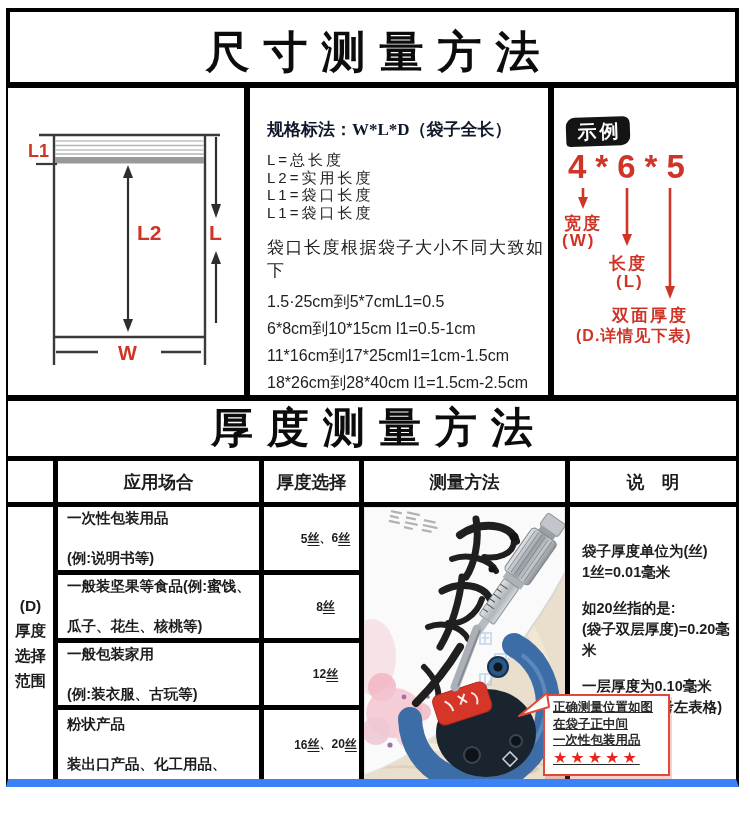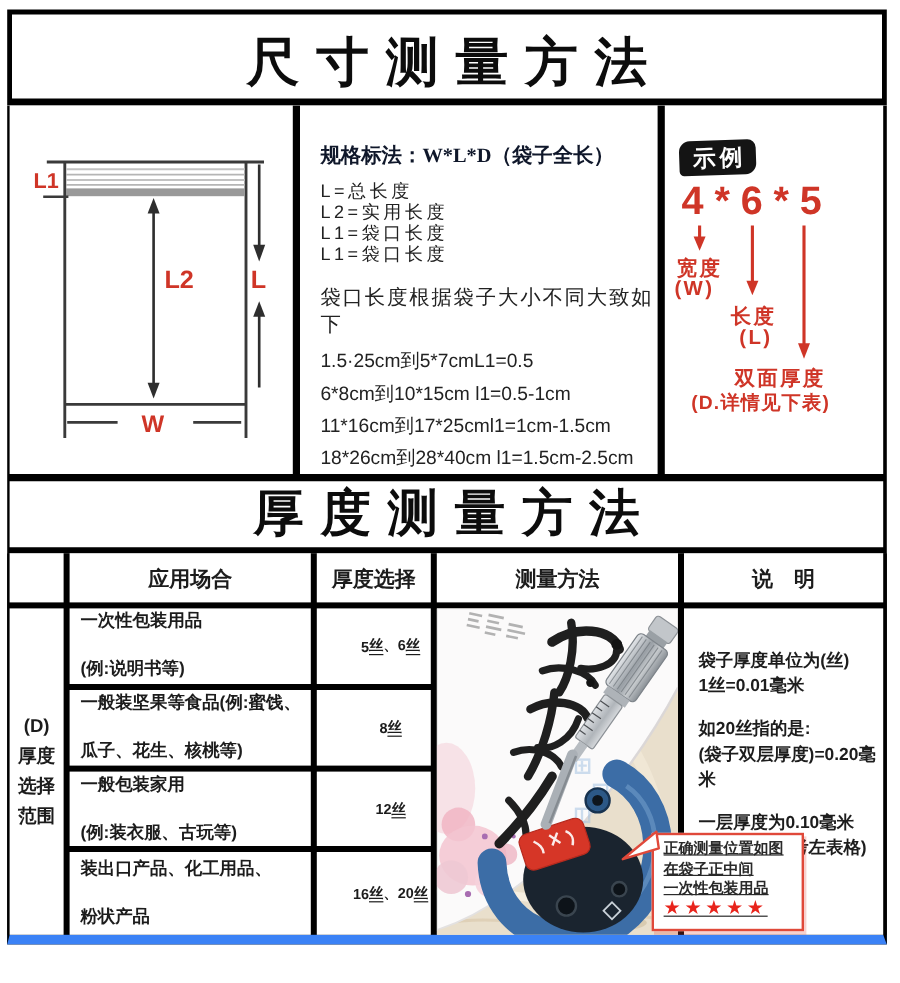--- a/index.html
+++ b/index.html
@@ -320,22 +320,22 @@
     </div>
     <div class="cell thk-cell">8<u>丝</u></div>
 
     <div class="cell app-cell">
       <div>一般包装家用</div>
       <div>(例:装衣服、古玩等)</div>
     </div>
     <div class="cell thk-cell">12<u>丝</u></div>
 
     <div class="cell app-cell">
+      <div>粉状产品</div>
       <div>装出口产品、化工用品、</div>
-      <div>粉状产品</div>
     </div>
     <div class="cell thk-cell">16<u>丝</u>、20<u>丝</u></div>
   </div>
 
   <svg id="callout-tail" width="34" height="32">
     <polygon points="30,3 2,26 32,17" fill="#ffffff" stroke="#e0493a" stroke-width="2" stroke-linejoin="round"></polygon>
   </svg>
   <div id="callout">
     <div>正确测量位置如图</div>
     <div>在袋子正中间</div>

